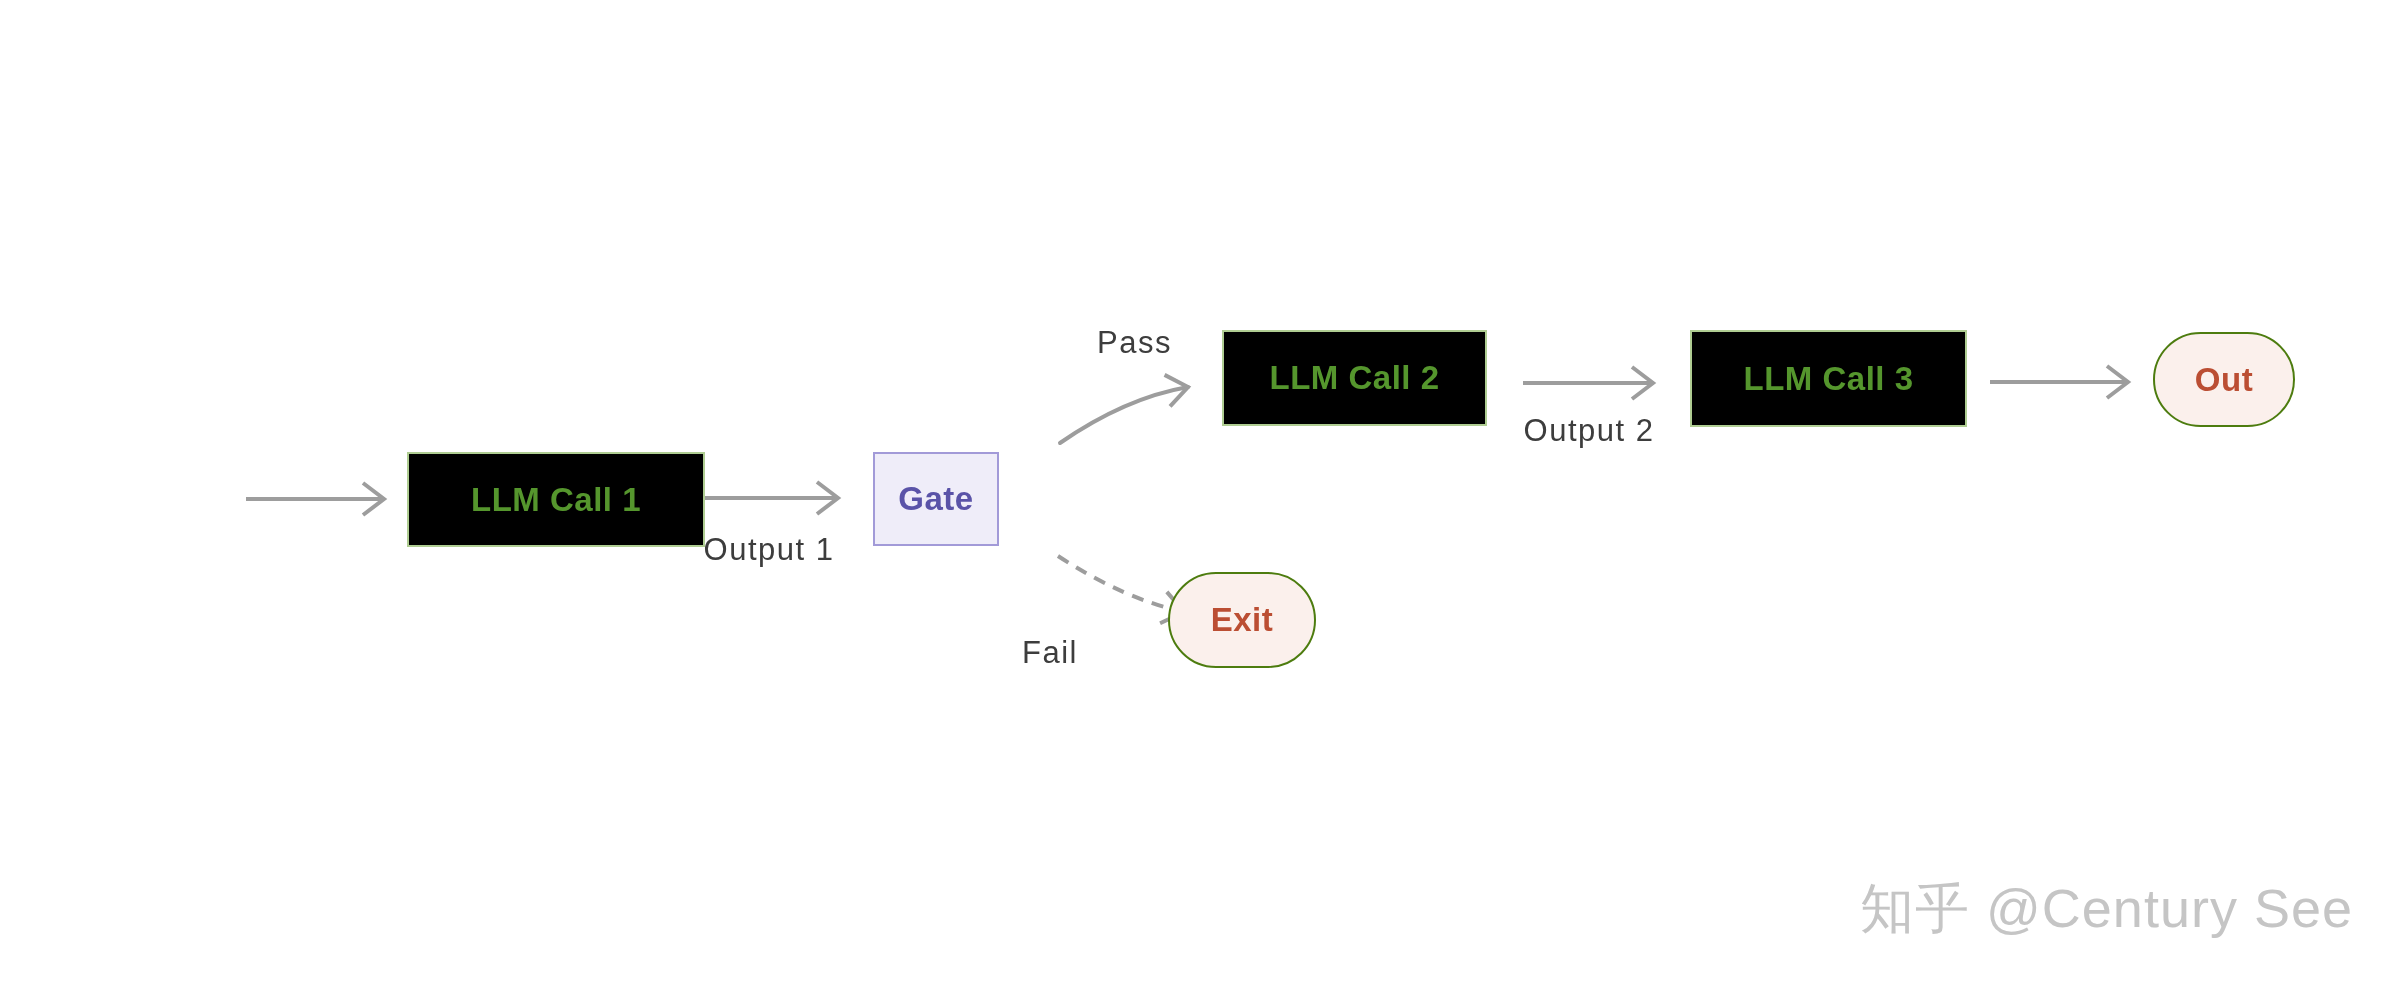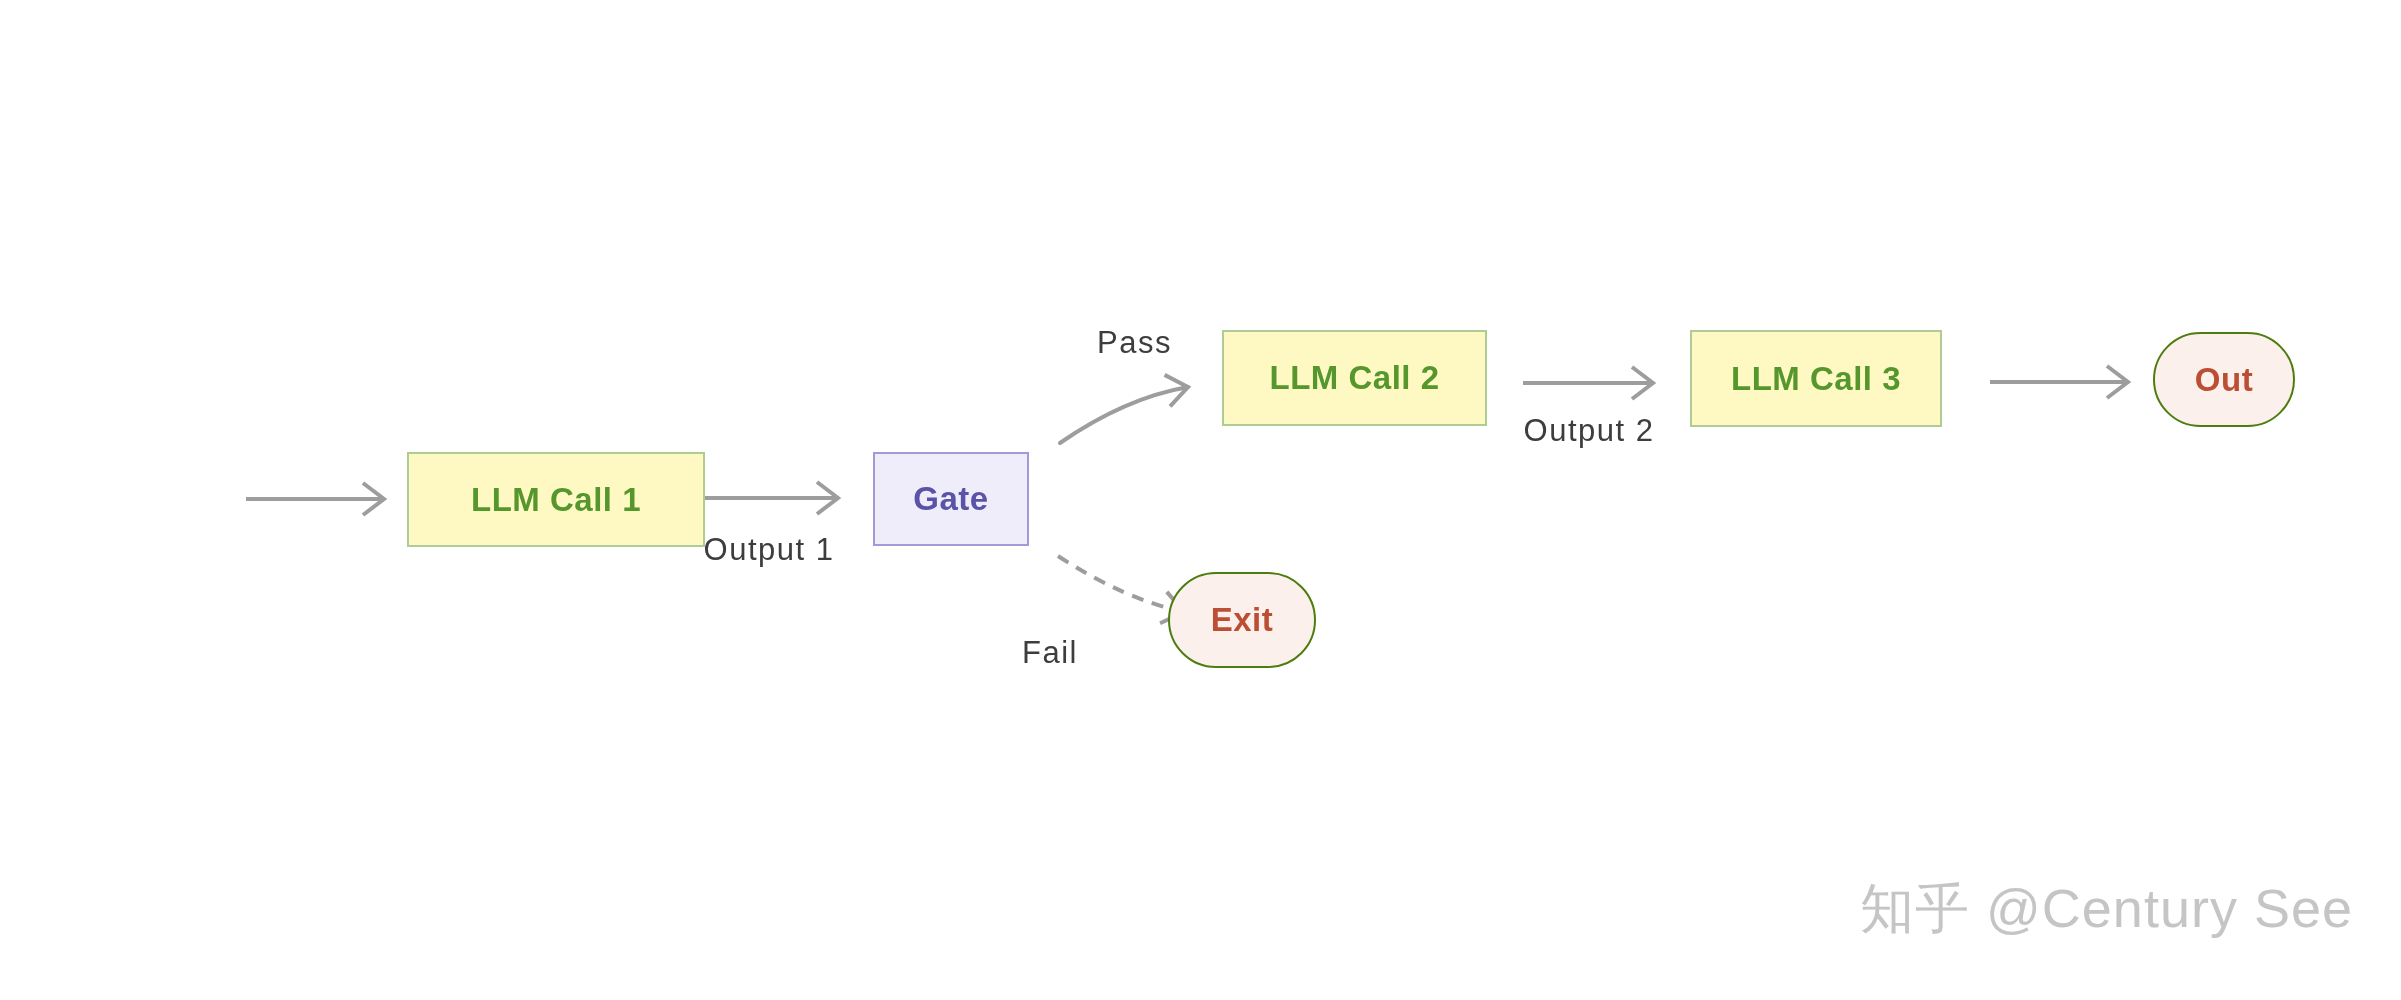--- a/index.html
+++ b/index.html
@@ -24,21 +24,21 @@
     position: absolute;
     display: flex;
     align-items: center;
     justify-content: center;
     box-sizing: border-box;
     font-weight: 700;
     font-size: 33px;
     letter-spacing: 0.5px;
   }
   .node.process {
-    background: #fef9c3;
+    background: #000000;
     border: 2px solid #afcd92;
     color: #55962d;
   }
   .node.decision {
     background: #efedf9;
     border: 2px solid #a29ad8;
     color: #5a53a8;
   }
   .node.terminal {
     background: #fbf0ec;
@@ -85,29 +85,29 @@
     <path d="M 1058 556 Q 1124 599 1184 612" fill="none" stroke="#9d9d9d" stroke-width="4" stroke-dasharray="12 9" marker-end="url(#chev)"></path>
     <path d="M 1523 383 H 1653" fill="none" stroke="#9d9d9d" stroke-width="4" marker-end="url(#chev)"></path>
     <path d="M 1990 382 H 2128" fill="none" stroke="#9d9d9d" stroke-width="4" marker-end="url(#chev)"></path>
   </svg>
 
 
   <div class="node process" style="left:407px; top:452px; width:298px; height:95px;">
     <span>LLM Call 1</span>
   </div>
 
-  <div class="node decision" style="left:873px; top:452px; width:156px; height:94px;">
+  <div class="node decision" style="left:873px; top:452px; width:126px; height:94px;">
     <span>Gate</span>
   </div>
 
   <div class="node process" style="left:1222px; top:330px; width:265px; height:96px;">
     <span>LLM Call 2</span>
   </div>
 
-  <div class="node process" style="left:1690px; top:330px; width:252px; height:97px;">
+  <div class="node process" style="left:1690px; top:330px; width:277px; height:97px;">
     <span>LLM Call 3</span>
   </div>
 
   <div class="node terminal pill" style="left:2153px; top:332px; width:142px; height:95px;">
     <span>Out</span>
   </div>
 
   <div class="node terminal pill" style="left:1168px; top:572px; width:148px; height:96px;">
     <span>Exit</span>
   </div>

